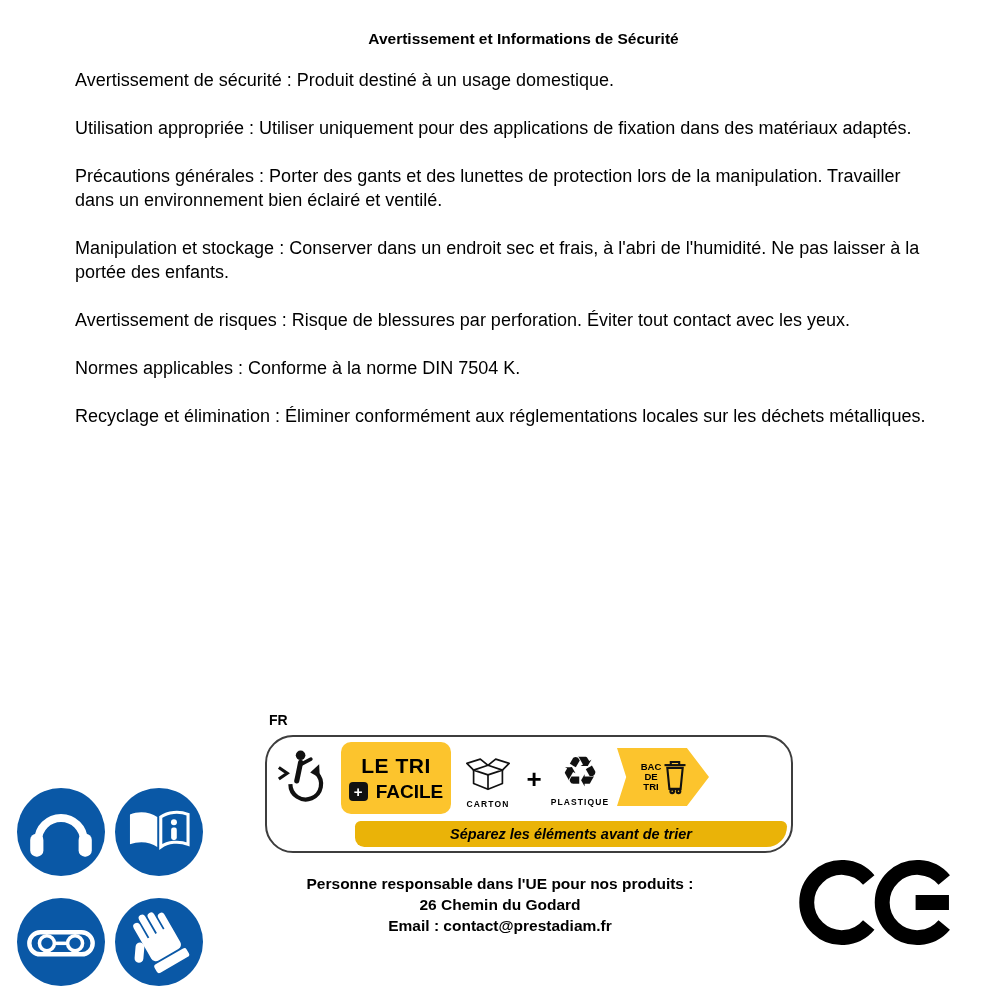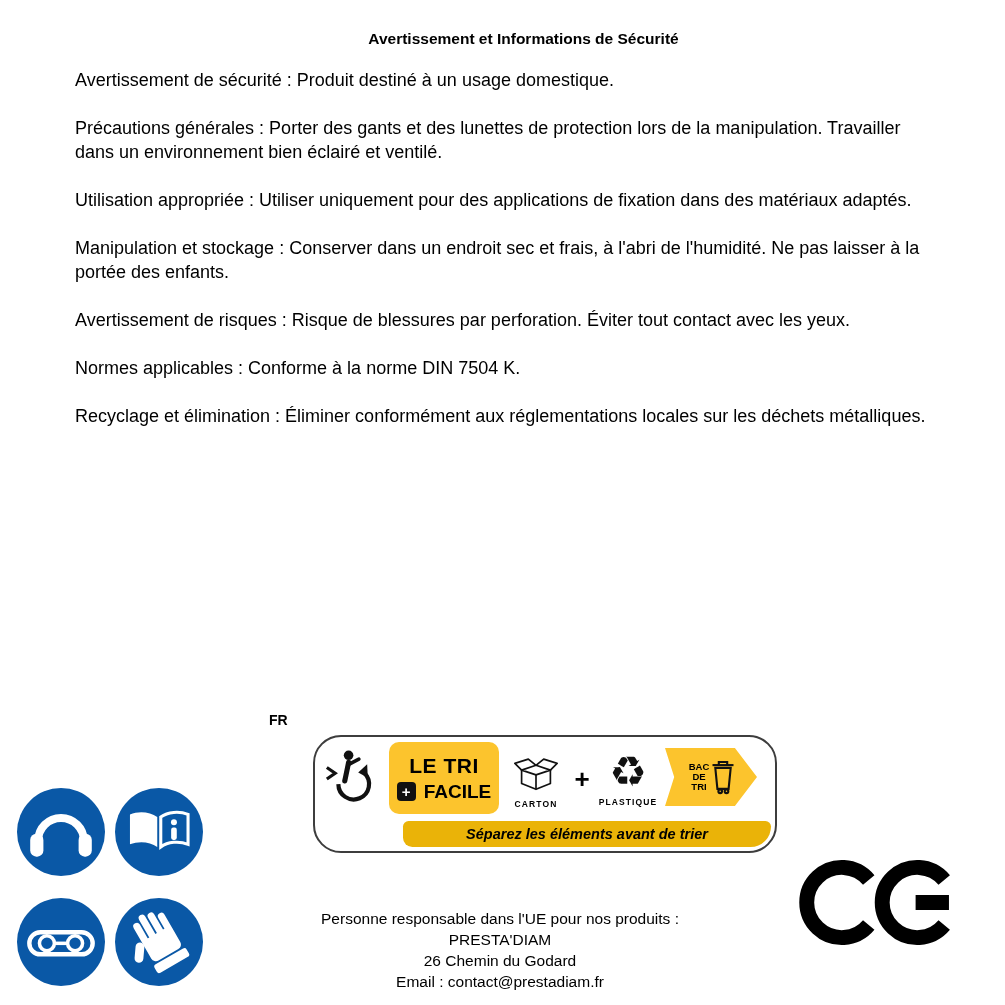--- a/index.html
+++ b/index.html
@@ -20,22 +20,22 @@
   .picto-grid{
     position:absolute;left:17px;top:788px;
     display:grid;grid-template-columns:88px 88px;grid-auto-rows:88px;gap:22px 10px;
   }
   .picto-grid svg{display:block;}
 
   
   .tri-wrap{position:absolute;left:265px;top:712px;}
   .fr-label{font-weight:bold;font-size:14px;margin:0 0 7px 4px;}
   .tri-capsule{
-    position:relative;width:464px;height:118px;background:#fff;
-    border:2px solid #3d3d3d;border-radius:28px;box-sizing:border-box;margin-left:48px;
+    position:relative;width:528px;height:118px;background:#fff;
+    border:2px solid #3d3d3d;border-radius:28px;box-sizing:border-box;
   }
   .tri-row{display:flex;align-items:flex-start;padding:5px 5px 0 8px;}
   .triman{width:64px;height:74px;flex:0 0 auto;}
   .letri-box{
     width:110px;height:72px;background:#fcc42d;border-radius:10px;
     margin-left:2px;flex:0 0 auto;display:flex;flex-direction:column;
     align-items:center;justify-content:center;gap:3px;
   }
   .letri-line1{font-weight:bold;font-size:21px;letter-spacing:0.5px;}
   .letri-line2{display:flex;align-items:center;gap:4px;font-weight:bold;font-size:19px;}
@@ -57,36 +57,36 @@
   }
   .bac-text{font-size:9.5px;font-weight:bold;line-height:10px;text-align:center;}
   .tri-strip{
     position:absolute;left:88px;right:4px;bottom:4px;height:26px;background:#eab308;
     border-radius:6px 6px 22px 10px;display:flex;align-items:center;justify-content:center;
     font-style:italic;font-weight:bold;font-size:14.5px;
   }
 
   
   .address{
-    position:absolute;left:255px;top:908px;width:490px;text-align:center;
-    font-weight:normal;font-size:15.5px;line-height:21px;
+    position:absolute;left:255px;top:873px;width:490px;text-align:center;
+    font-weight:bold;font-size:15.5px;line-height:21px;
   }
 
   
   .ce{position:absolute;left:798px;top:854px;}
 </style>
 </head>
 <body>
 
 <div class="title">Avertissement et Informations de Sécurité</div>
 
 <div class="content">
   <p>Avertissement de sécurité : Produit destiné à un usage domestique.</p>
+  <p>Utilisation appropriée : Utiliser uniquement pour des applications de fixation dans des matériaux adaptés.</p>
   <p>Précautions générales : Porter des gants et des lunettes de protection lors de la manipulation. Travailler dans un environnement bien éclairé et ventilé.</p>
-  <p>Utilisation appropriée : Utiliser uniquement pour des applications de fixation dans des matériaux adaptés.</p>
   <p>Manipulation et stockage : Conserver dans un endroit sec et frais, à l'abri de l'humidité. Ne pas laisser à la portée des enfants.</p>
   <p>Avertissement de risques : Risque de blessures par perforation. Éviter tout contact avec les yeux.</p>
   <p>Normes applicables : Conforme à la norme DIN 7504 K.</p>
   <p>Recyclage et élimination : Éliminer conformément aux réglementations locales sur les déchets métalliques.</p>
 </div>
 
 <div class="picto-grid">
   <svg viewBox="0 0 100 100" width="88" height="88">
     <circle cx="50" cy="50" r="50" fill="#0a58a6"></circle>
     <path d="M 24 60 A 26 26 0 0 1 76 60" stroke="#fff" stroke-width="9" fill="none"></path>
@@ -176,21 +176,20 @@
           </g>
         </svg>
       </div>
     </div>
     <div class="tri-strip">Séparez les éléments avant de trier</div>
   </div>
 </div>
 
 <div class="address">
   <div>Personne responsable dans l'UE pour nos produits :</div>
-  <div>PRESTA'DIAM</div>
   <div>26 Chemin du Godard</div>
   <div>Email : contact@prestadiam.fr</div>
 </div>
 
 <div class="ce">
   <svg viewBox="0 0 188 110" width="165" height="97" aria-label="CE">
     <g stroke="#000" stroke-width="17" fill="none">
       <path d="M 80.6 80.7 A 40 40 0 1 1 80.6 29.3"></path>
       <path d="M 166.6 80.7 A 40 40 0 1 1 166.6 29.3"></path>
       <path d="M 134 55 H 172"></path>

